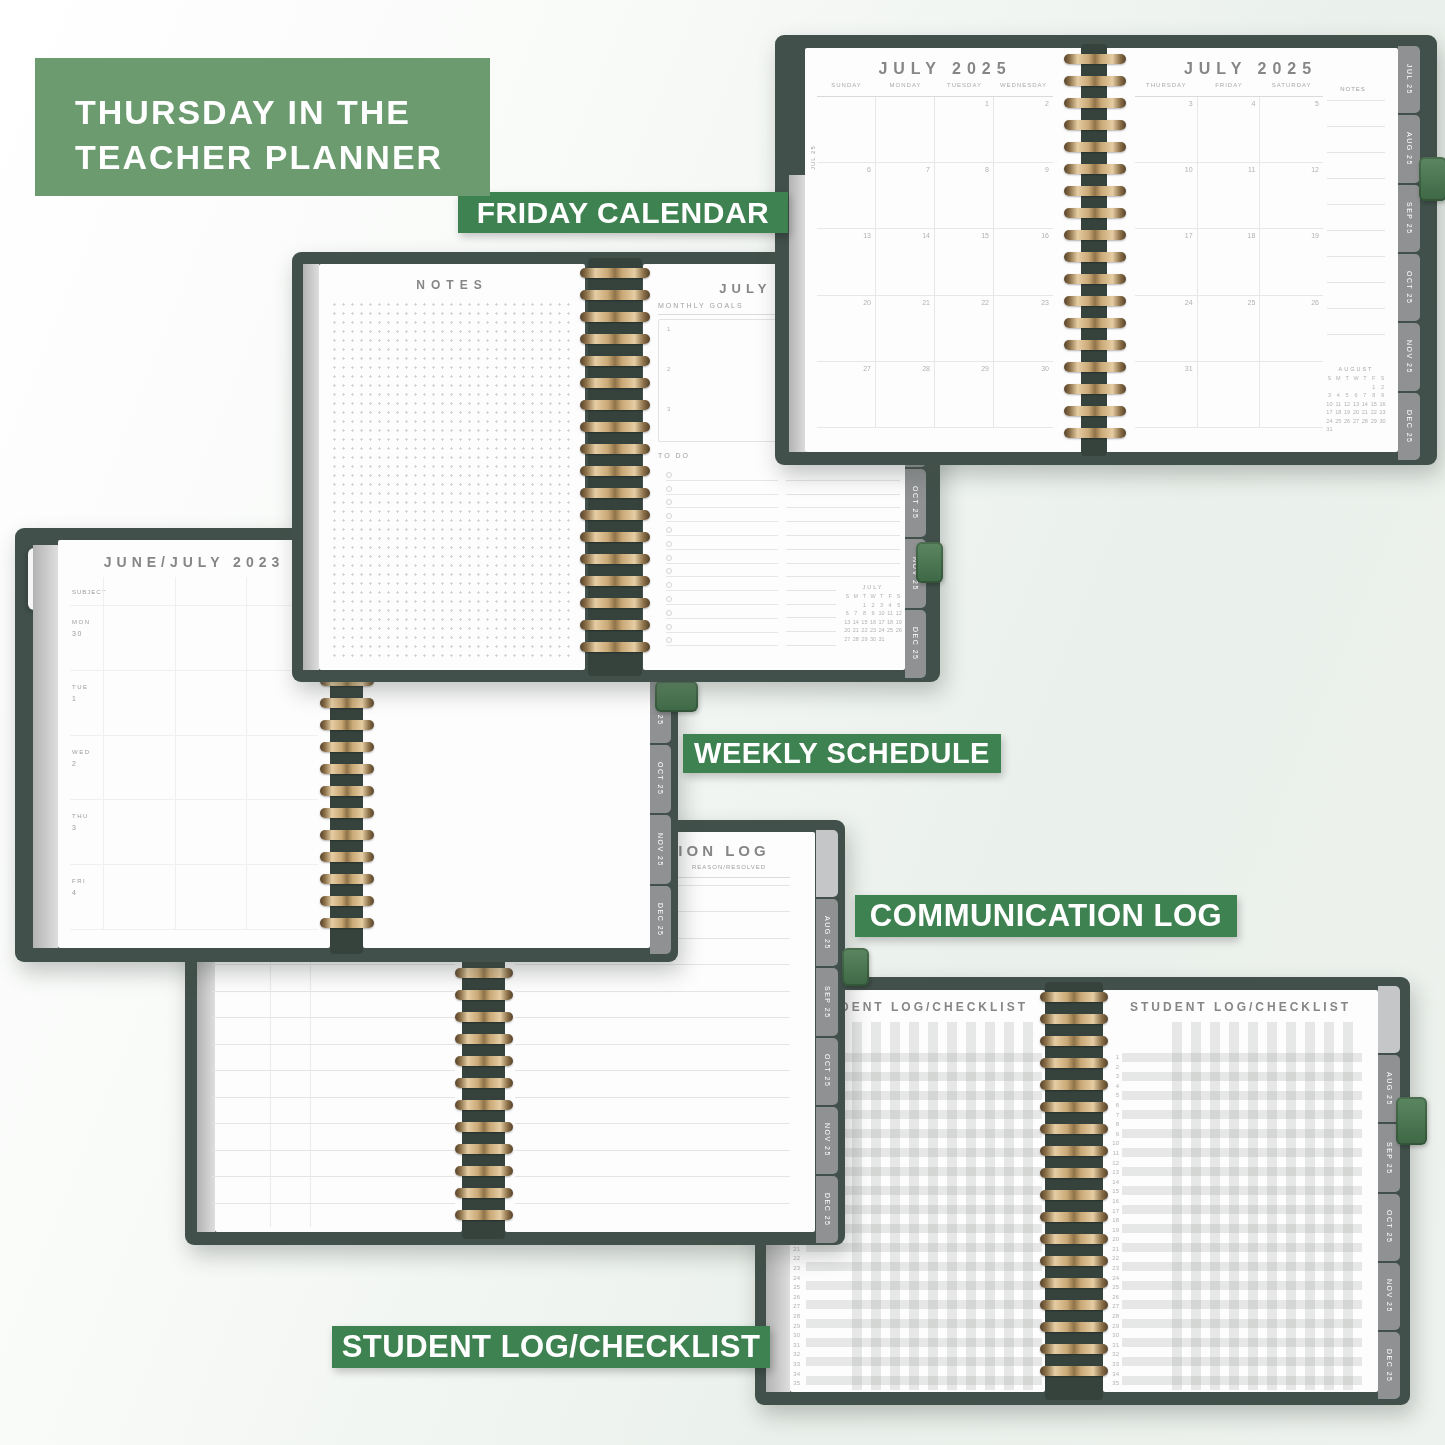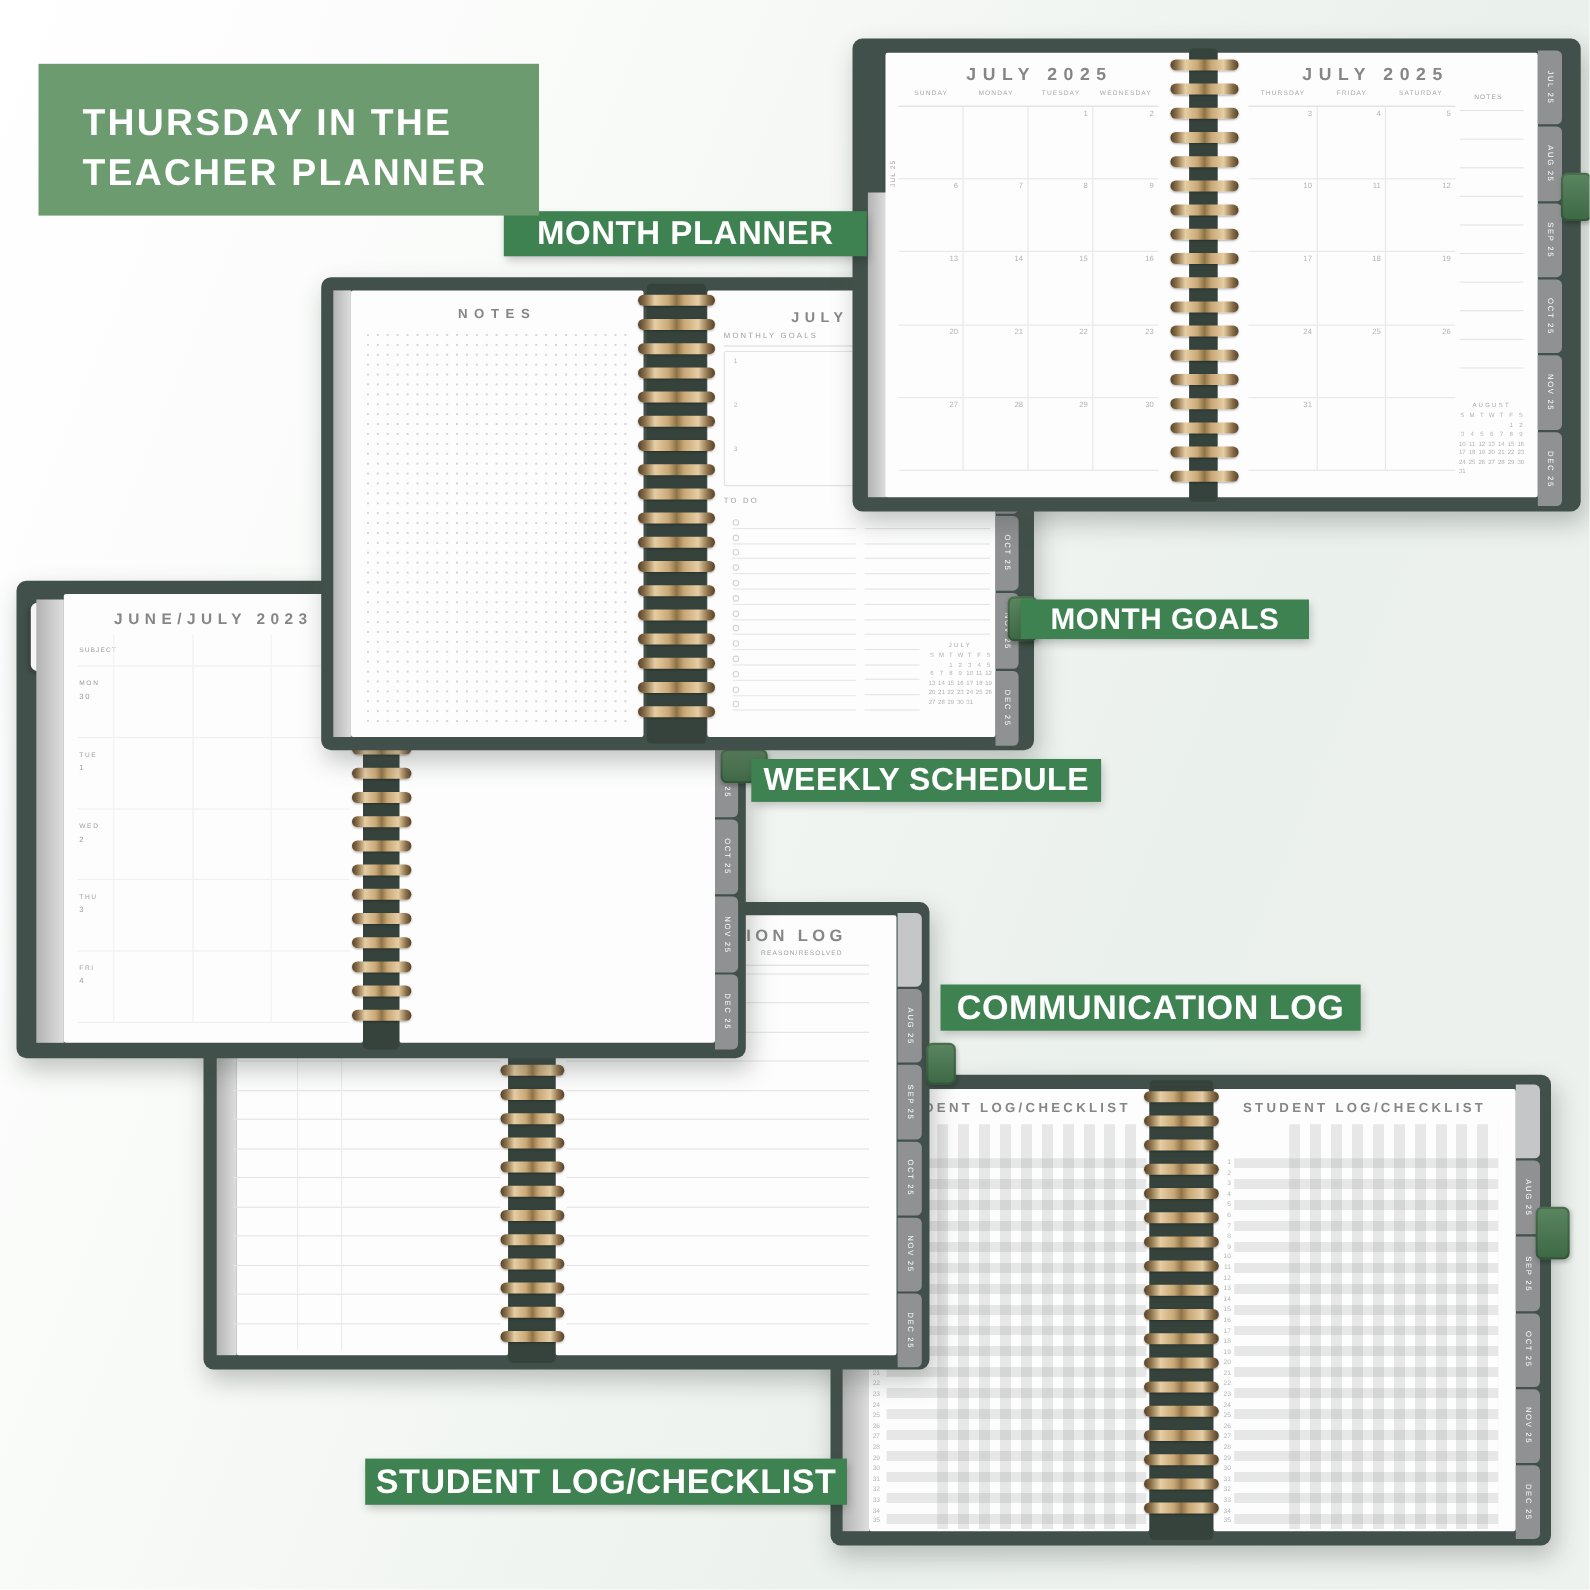--- a/index.html
+++ b/index.html
@@ -731,23 +731,22 @@
       </div>
       <div class="tab">
         <span>NOV 25</span>
       </div>
       <div class="tab">
         <span>DEC 25</span>
       </div>
     </div>
   <div class="loop" style="left:1419px;top:157px;width:28px;height:44px"></div>
 
-  <div class="banner" style="left:458px;top:192px;width:330px;height:41px;font-size:30px">MONTH PLANNER</div>
-  <div class="banner" style="left:928px;top:545px;width:262px;height:36px;font-size:27px">MONTH GOALS</div>
-  <div class="banner" style="left:683px;top:690px;width:318px;height:39px;font-size:29px">WEEKLY SCHEDULE</div>
+  <div class="banner" style="left:458px;top:192px;width:330px;height:41px;font-size:30px">FRIDAY CALENDAR</div>
+  <div class="banner" style="left:683px;top:734px;width:318px;height:39px;font-size:29px">WEEKLY SCHEDULE</div>
   <div class="banner" style="left:855px;top:895px;width:382px;height:42px;font-size:31px">COMMUNICATION LOG</div>
   <div class="banner" style="left:332px;top:1326px;width:438px;height:42px;font-size:31px">STUDENT LOG/CHECKLIST</div>
 
   <div class="hdrbox" style="left:35px;top:58px;width:455px;height:138px">
     <span style="position:static;display:block">THURSDAY IN THE</span>
     <span style="position:static;display:block">TEACHER PLANNER</span>
   </div>
 </div>
 
 </body></html>

